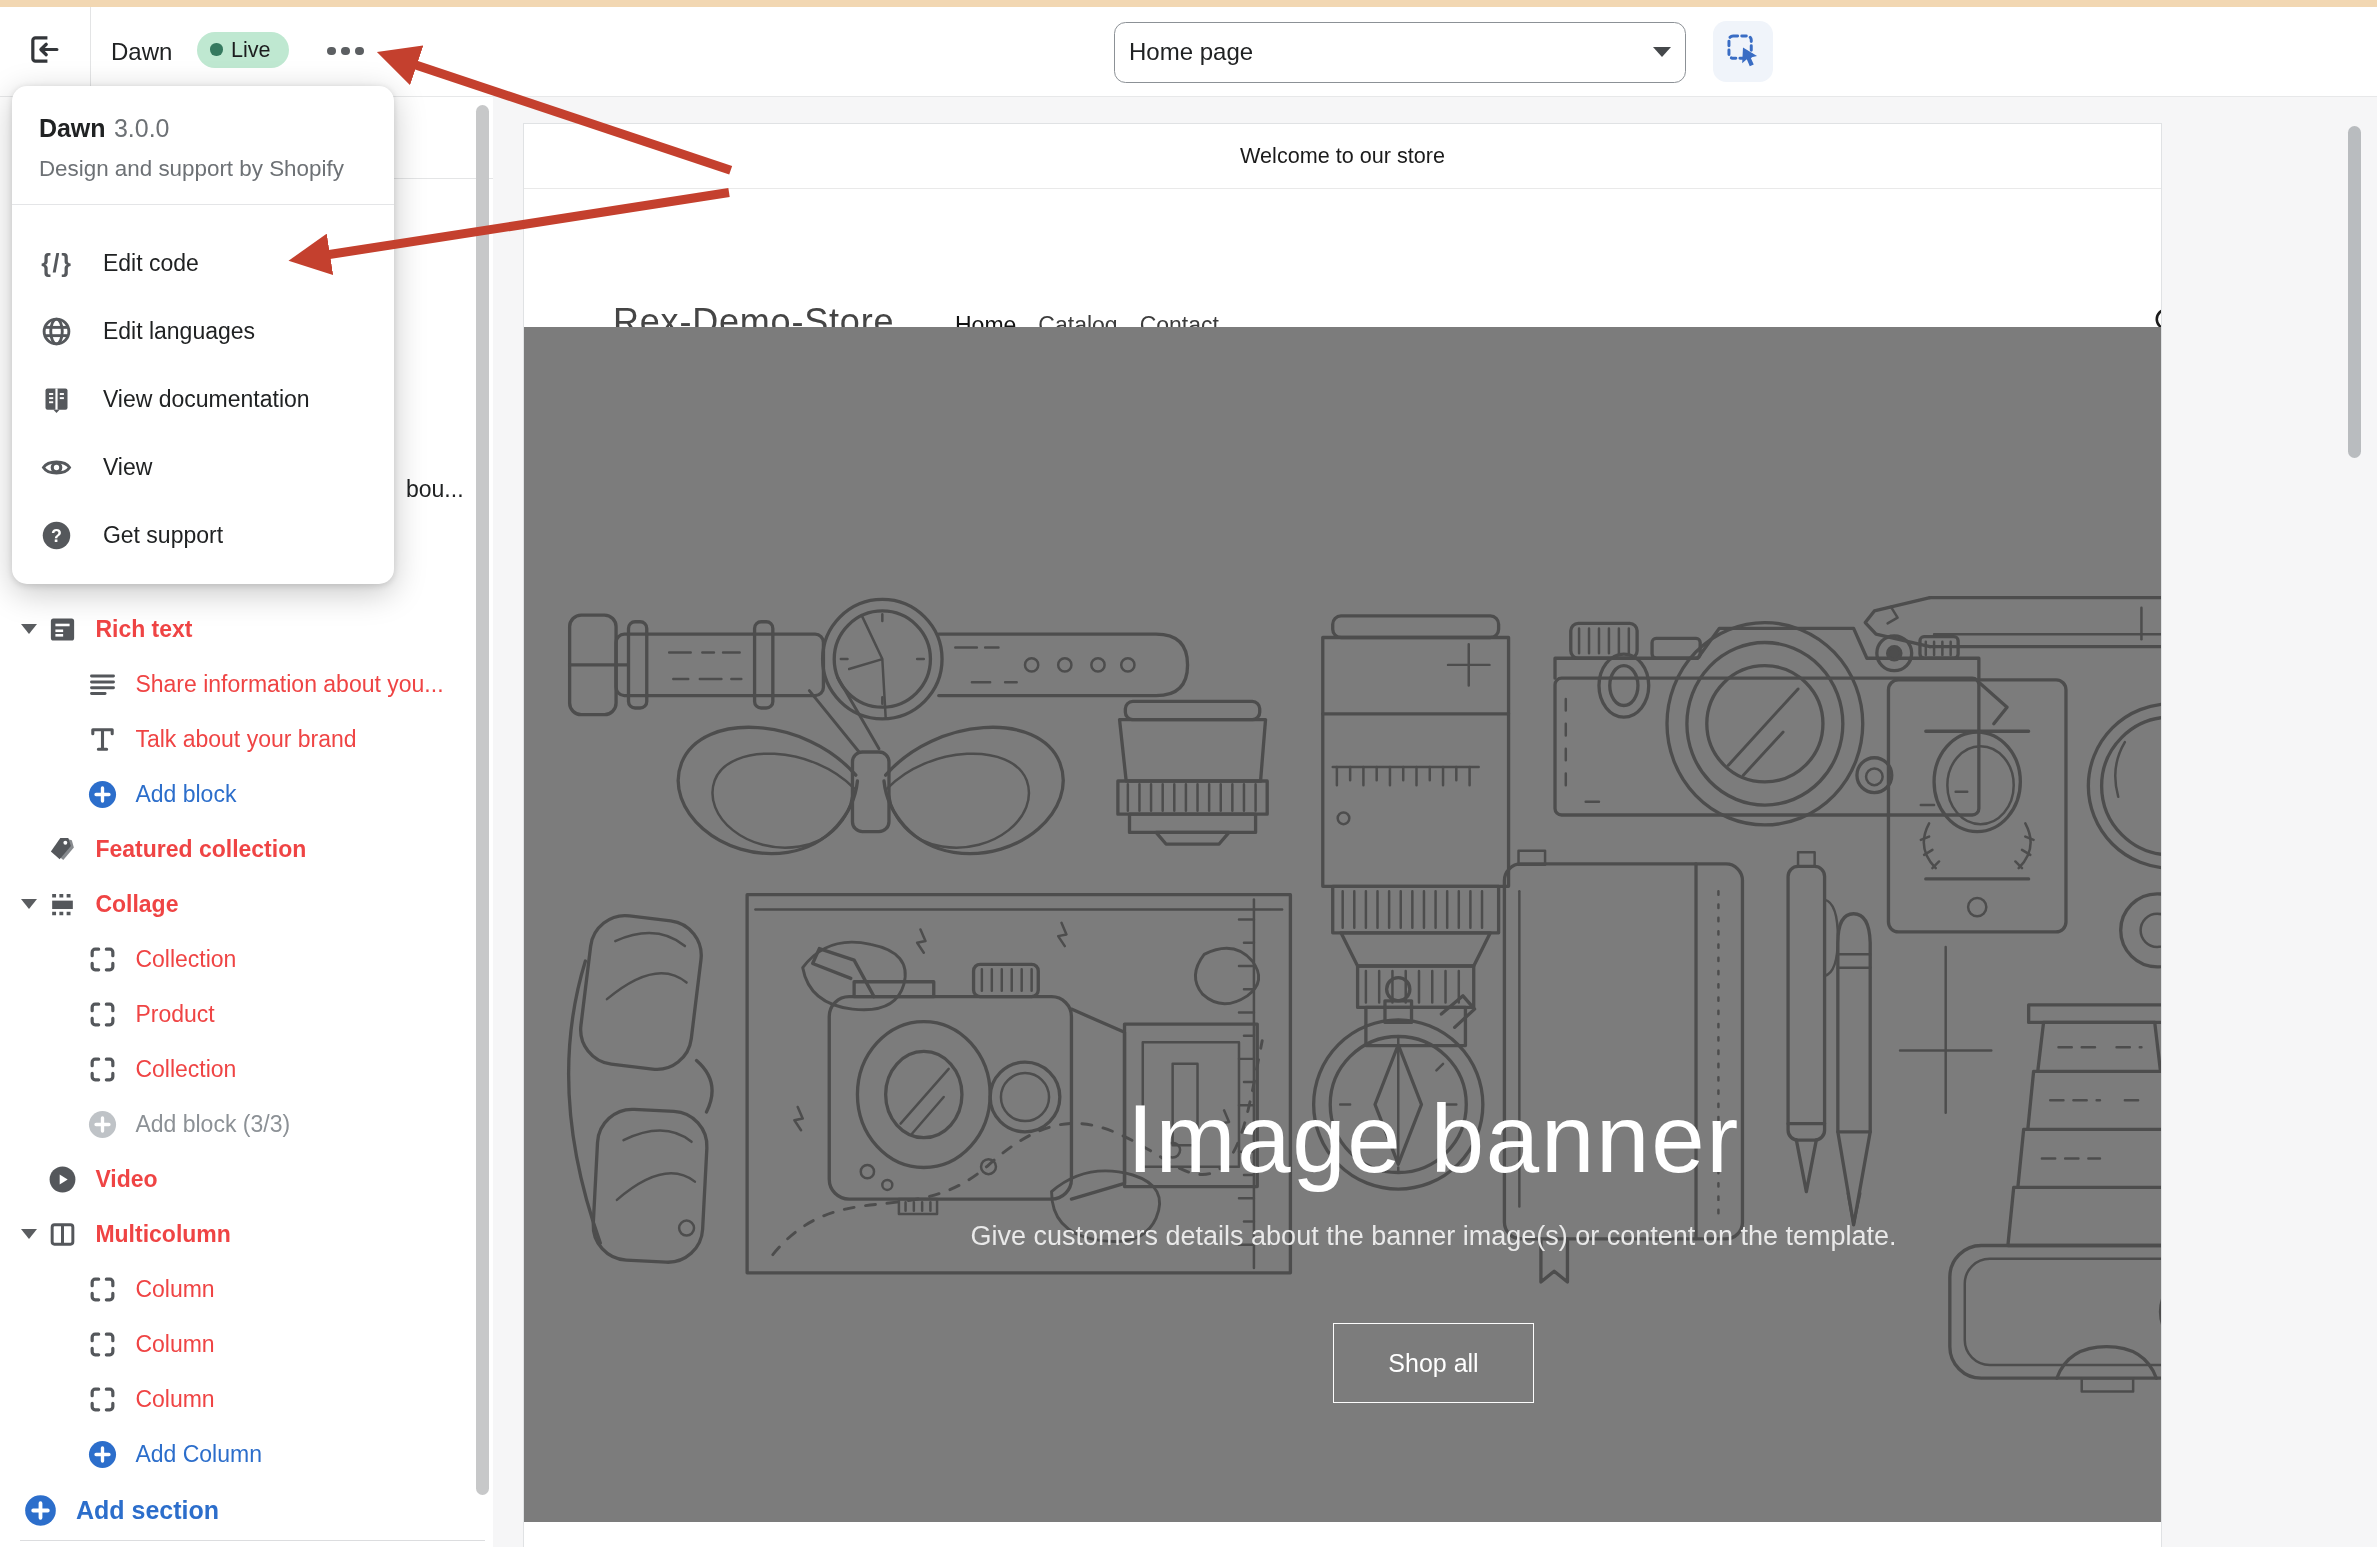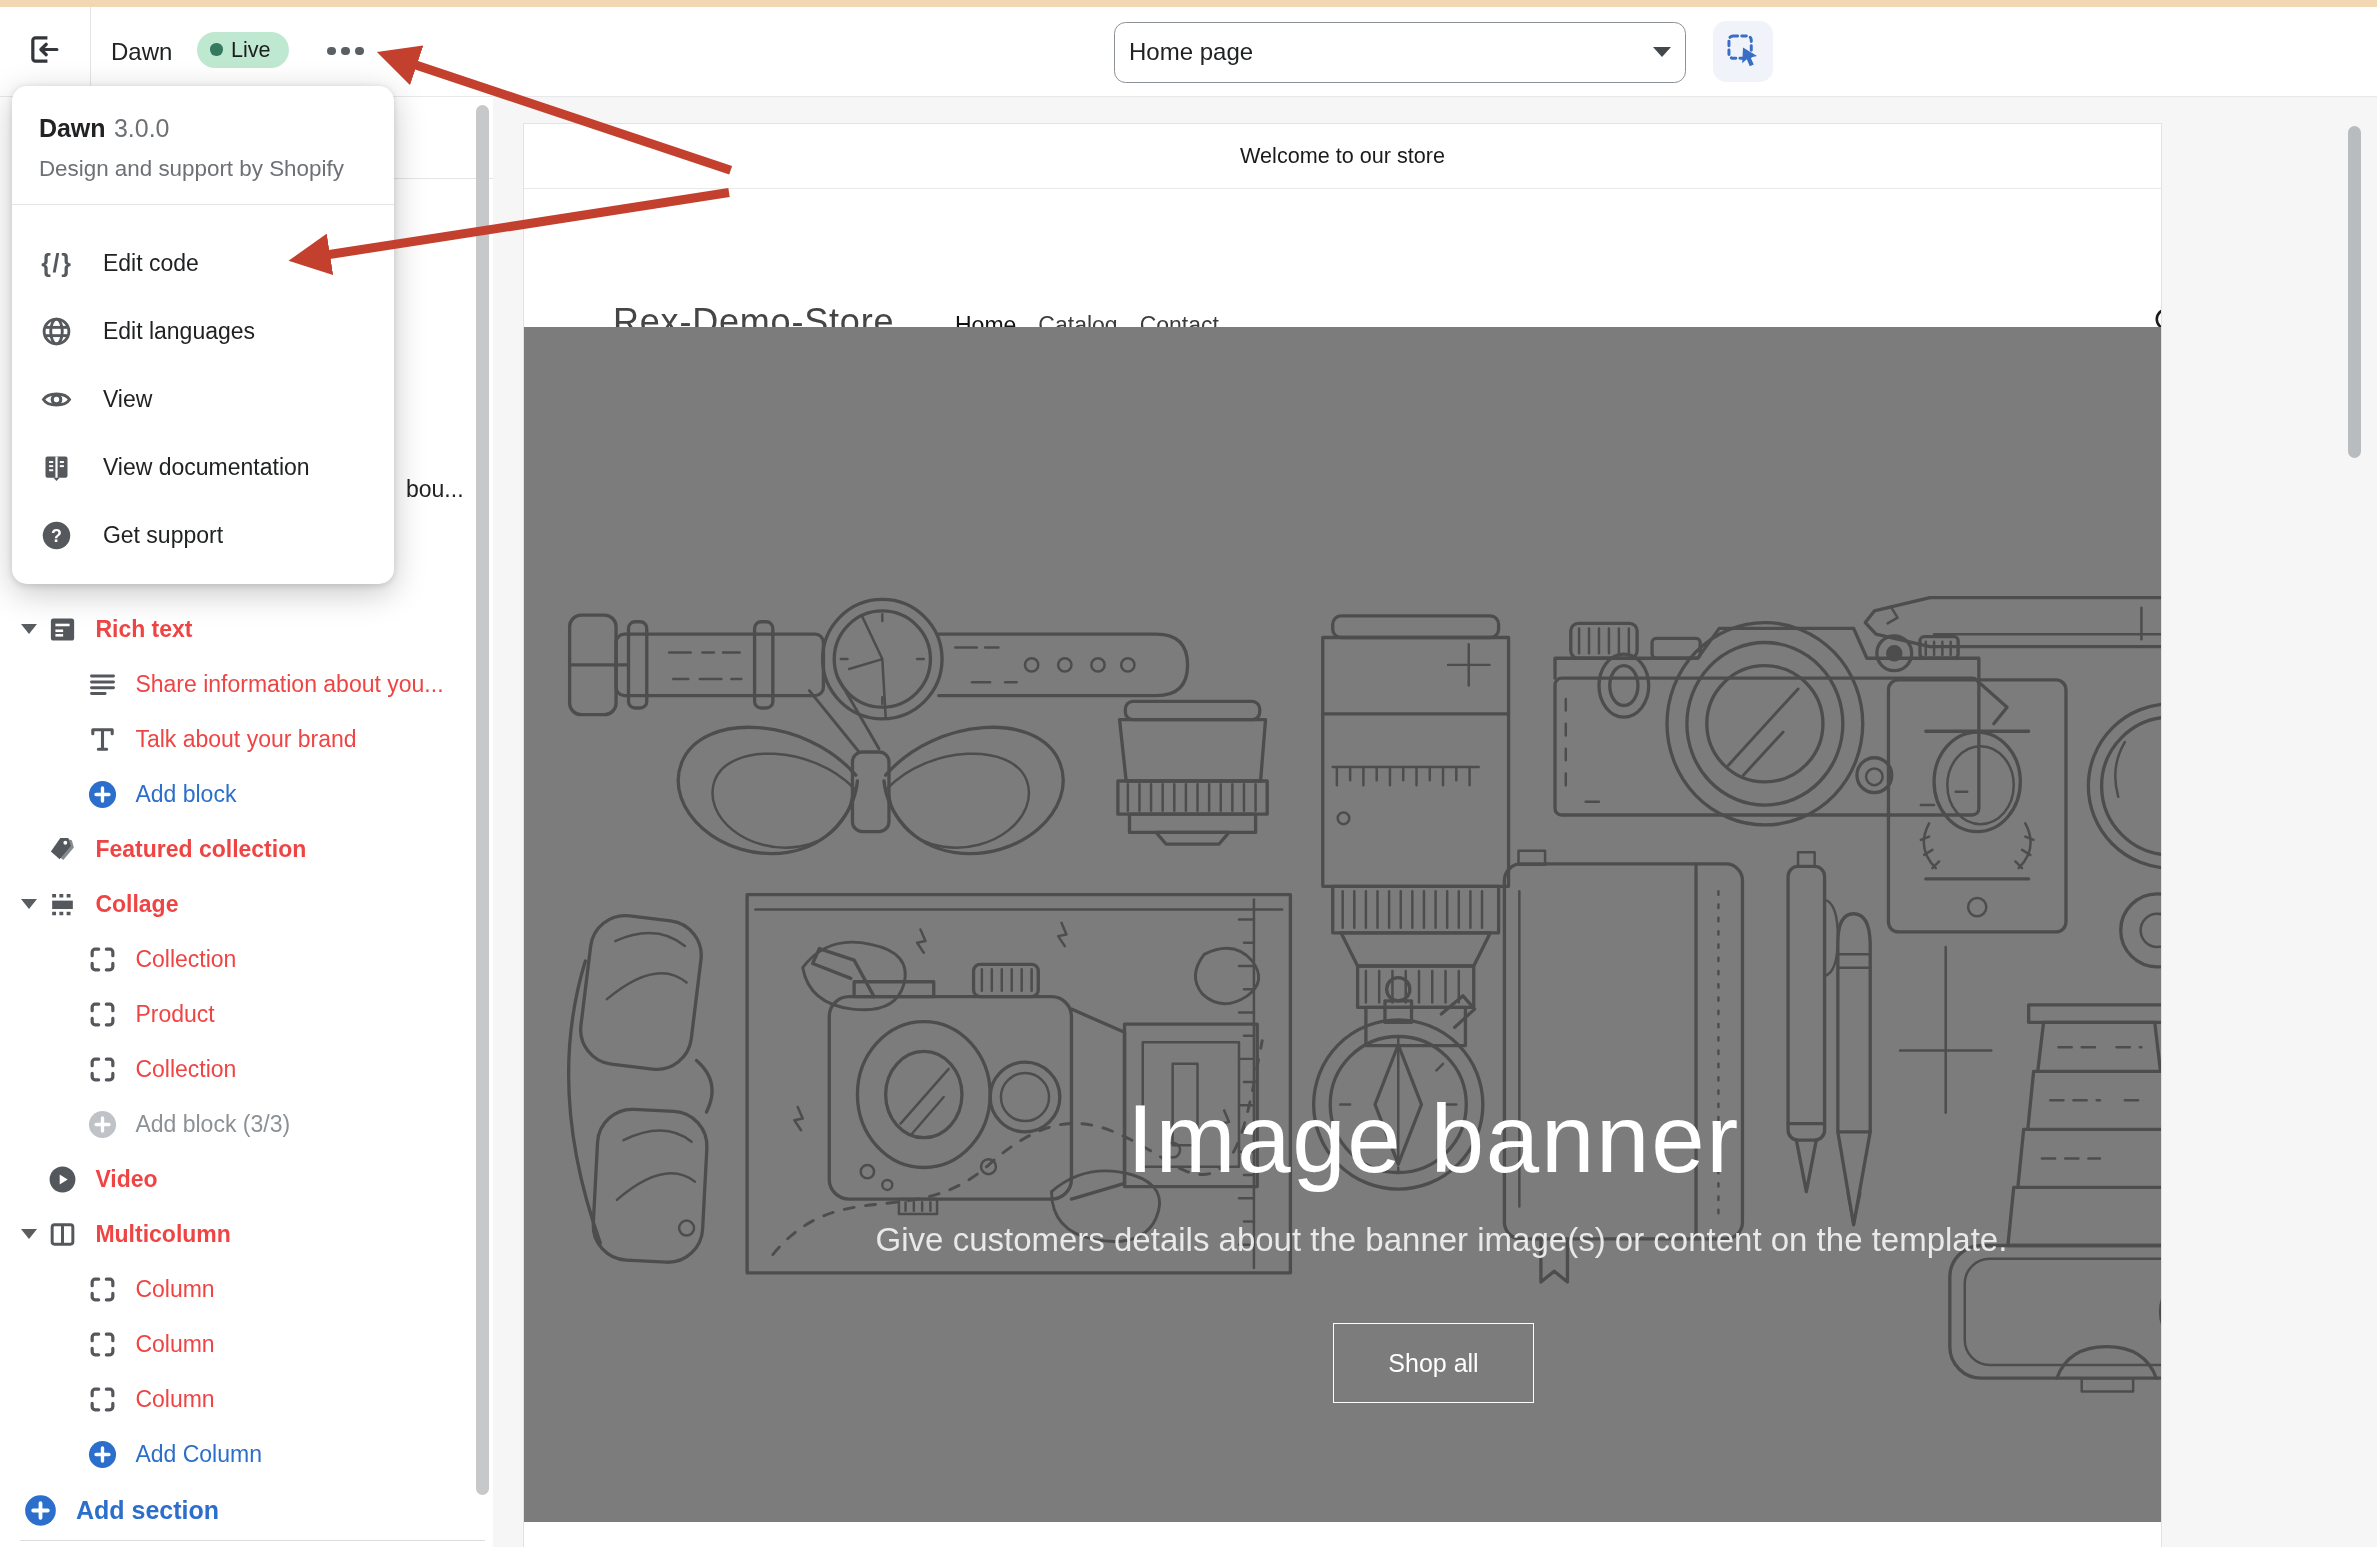--- a/index.html
+++ b/index.html
@@ -71,21 +71,21 @@
   .store-nav { position:absolute; left:431px; top:122px; display:flex; gap:22px; list-style:none; }
   .store-nav a { font-size:23px; color:#3c3c3c; text-decoration:none; padding-bottom:10px; }
   .store-nav a.active { color:#121212; border-bottom:1.7px solid #121212; }
   .hicon { position:absolute; top:112px; width:40px; height:40px; background:none; border:none; cursor:pointer; }
   .hicon svg { width:36px; height:36px; }
   .hicon.search { left:1624px; }
   .hicon.bag { left:1699px; }
   .banner { position:absolute; left:0; top:203px; width:1819px; height:1195px; background:#7c7c7c; overflow:hidden; }
   .banner svg.illus { position:absolute; left:0; top:0; }
   .banner-heading { position:absolute; left:0; top:757px; width:100%; text-align:center; font-size:96px; font-weight:300; color:#ffffff; letter-spacing:1.7px; z-index:3; }
-  .banner-sub { position:absolute; left:8px; top:894px; width:100%; text-align:center; font-size:33px; font-weight:300; color:#e9e9e9; z-index:3; }
+  .banner-sub { position:absolute; left:0; top:894px; width:100%; text-align:center; font-size:27px; font-weight:300; color:#e9e9e9; z-index:3; }
   .shop-btn { position:absolute; left:809px; top:968px; width:201px; height:80px; background:transparent; border:1.7px solid #fdfdfd; color:#fff; font-size:25px; font-family:"Liberation Sans",sans-serif; font-weight:300; cursor:pointer; z-index:3;margin-top:28px; }
 
   
   .page-scrollbar { position:absolute; left:2348px; top:126px; width:13.3px; height:332px; border-radius:6.6px; background:#b9bcbf; z-index:8; }
   .arrows { position:absolute; left:0; top:0; z-index:60; pointer-events:none; }
 </style>
 </head>
 <body>
 
 <div class="top-strip"></div>
@@ -515,40 +515,40 @@
             <ellipse cx="12" cy="12" rx="4.2" ry="9" fill="none" stroke="#55585c" stroke-width="2.1"></ellipse>
             <line x1="3.7" y1="9" x2="20.3" y2="9" stroke="#55585c" stroke-width="2.1"></line>
             <line x1="3.7" y1="15" x2="20.3" y2="15" stroke="#55585c" stroke-width="2.1"></line>
           </svg>
         </span>
         <span class="menu-label">Edit languages</span>
       </div>
       <div class="menu-item">
         <span class="menu-icon">
           <svg viewBox="0 0 24 24">
-            <path d="M2.5 12C5.9 6.6 18.1 6.6 21.5 12 18.1 17.4 5.9 17.4 2.5 12Z" fill="none" stroke="#55585c" stroke-width="2.1"></path>
-            <circle cx="12" cy="12" r="3.1" fill="none" stroke="#55585c" stroke-width="2.3"></circle>
-          </svg>
-        </span>
-        <span class="menu-label">View</span>
-      </div>
-      <div class="menu-item">
-        <span class="menu-icon">
-          <svg viewBox="0 0 24 24">
             <rect x="4" y="4" width="16" height="15.5" rx="1.5" fill="#55585c"></rect>
             <line x1="12" y1="4" x2="12" y2="19.5" stroke="#fff" stroke-width="1.6"></line>
             <line x1="6.6" y1="8" x2="9.6" y2="8" stroke="#fff" stroke-width="1.4"></line>
             <line x1="6.6" y1="11" x2="9.6" y2="11" stroke="#fff" stroke-width="1.4"></line>
             <line x1="6.6" y1="14" x2="9.6" y2="14" stroke="#fff" stroke-width="1.4"></line>
             <line x1="14.4" y1="8" x2="17.4" y2="8" stroke="#fff" stroke-width="1.4"></line>
             <line x1="14.4" y1="11" x2="17.4" y2="11" stroke="#fff" stroke-width="1.4"></line>
             <path d="M9.8 19.5 12 21.8l2.2-2.3Z" fill="#55585c"></path>
           </svg>
         </span>
         <span class="menu-label">View documentation</span>
+      </div>
+      <div class="menu-item">
+        <span class="menu-icon">
+          <svg viewBox="0 0 24 24">
+            <path d="M2.5 12C5.9 6.6 18.1 6.6 21.5 12 18.1 17.4 5.9 17.4 2.5 12Z" fill="none" stroke="#55585c" stroke-width="2.1"></path>
+            <circle cx="12" cy="12" r="3.1" fill="none" stroke="#55585c" stroke-width="2.3"></circle>
+          </svg>
+        </span>
+        <span class="menu-label">View</span>
       </div>
       <div class="menu-item">
         <span class="menu-icon">
           <svg viewBox="0 0 24 24">
             <circle cx="12" cy="12" r="10" fill="#55585c"></circle>
             <text x="12" y="16.6" text-anchor="middle" font-size="13" font-weight="700" fill="#fff" font-family="Liberation Sans,sans-serif">?</text>
           </svg>
         </span>
         <span class="menu-label">Get support</span>
       </div>

